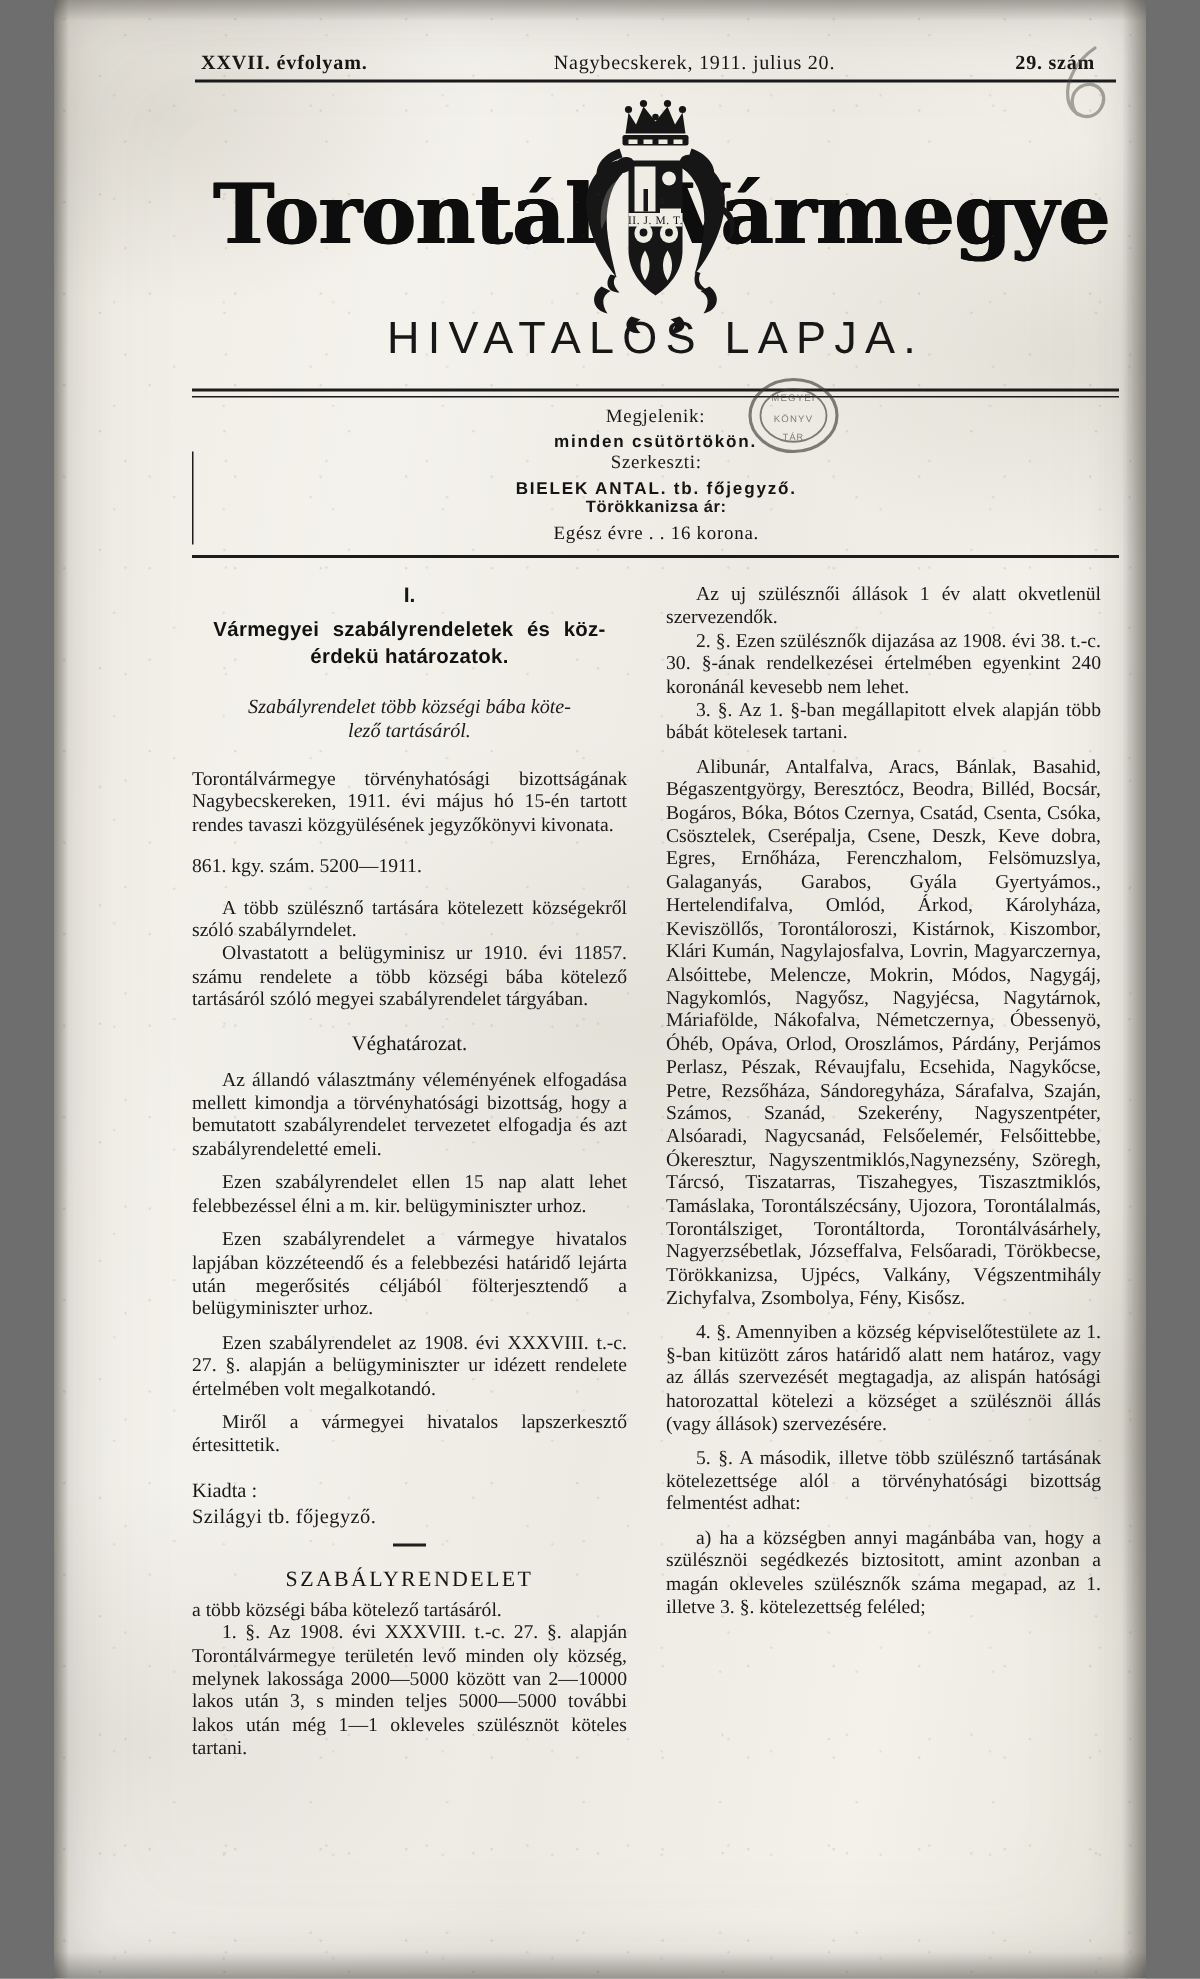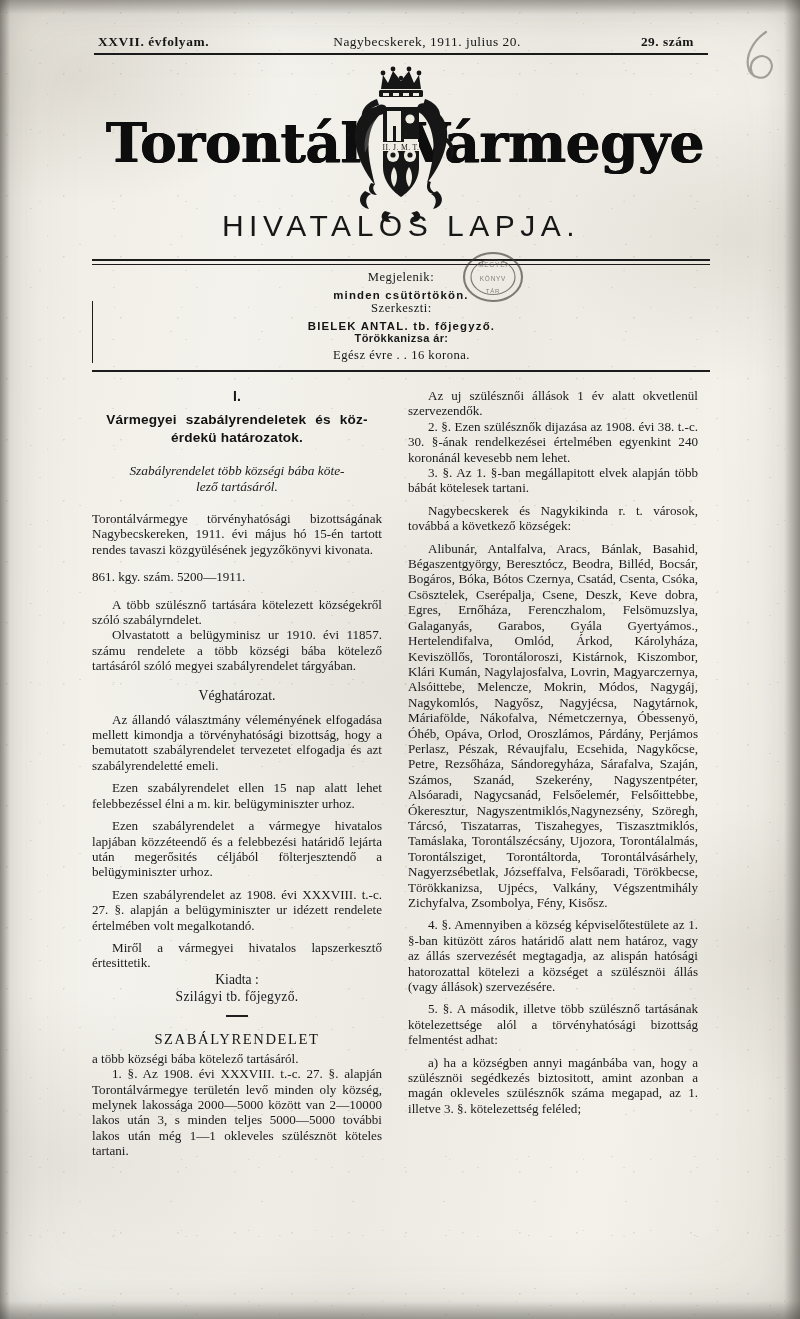--- a/index.html
+++ b/index.html
@@ -3,21 +3,21 @@
 <meta charset="utf-8">
 <title>Torontál Vármegye Hivatalos Lapja</title>
 <style>
   html, body {
     margin: 0;
     padding: 0;
     background: #6e6e6e;
   }
   #page {
     position: relative;
-    width: 800px;
+    width: 728px;
     height: 1319px;
     margin: 0 auto;
     background: #f1efe9;
     overflow: hidden;
     font-family: "Liberation Serif", "DejaVu Serif", serif;
     color: #17171a;
     
     background-image:
       radial-gradient(ellipse 300px 180px at 10% 6%, rgba(150,145,130,0.20), rgba(0,0,0,0) 70%),
       radial-gradient(ellipse 260px 200px at 92% 18%, rgba(160,152,136,0.18), rgba(0,0,0,0) 72%),
@@ -229,22 +229,22 @@
     letter-spacing: 1.6px;
     margin: 0 0 3px 0;
     color: #151515;
   }
   .vegh {
     text-align: center;
     font-size: 13.8px;
     margin: 14px 0 8px 0;
   }
   .kiadta {
-    text-align: center;
     font-size: 13.6px;
+    margin-top: 14px;
     line-height: 17px;
   }
   .kiadta .l2 { letter-spacing: 0.3px; }
   .dash-sep {
     width: 22px;
     height: 0;
     border-top: 2.4px solid #1f1f1f;
     margin: 10px auto 14px auto;
   }
   .tight { line-height: 15.1px; }
@@ -430,21 +430,20 @@
         <div class="heading-c">SZABÁLYRENDELET</div>
         <p class="centered tight">a több községi bába kötelező tartásáról.</p>
         <p class="ind tight">1. §. Az 1908. évi XXXVIII. t.-c. 27. §. alapján Torontálvármegye területén levő minden oly község, melynek lakossága 2000—5000 között van 2—10000 lakos után 3, s minden teljes 5000—5000 további lakos után még 1—1 okleveles szülésznöt köteles tartani.</p>
       </div>
 
       <div class="col">
 
         <p class="ind">Az uj szülésznői állások 1 év alatt okvetlenül szervezendők.</p>
         <p class="ind">2. §. Ezen szülésznők dijazása az 1908. évi 38. t.-c. 30. §-ának rendelkezései értelmében egyenkint 240 koronánál kevesebb nem lehet.</p>
         <p class="ind">3. §. Az 1. §-ban megállapitott elvek alapján több bábát kötelesek tartani.</p>
-        <p class="ind gap-s">Nagybecskerek és Nagykikinda r. t. városok, továbbá a következő községek:</p>
 
         <p class="ind gap-s tight">Alibunár, Antalfalva, Aracs, Bánlak, Basahid, Bégaszentgyörgy, Beresztócz, Beodra, Billéd, Bocsár, Bogáros, Bóka, Bótos Czernya, Csatád, Csenta, Csóka, Csösztelek, Cserépalja, Csene, Deszk, Keve dobra, Egres, Ernőháza, Ferenczhalom, Felsömuzslya, Galaganyás, Garabos, Gyála Gyertyámos., Hertelendifalva, Omlód, Árkod, Károlyháza, Keviszöllős, Torontáloroszi, Kistárnok, Kiszombor, Klári Kumán, Nagylajosfalva, Lovrin, Magyarczernya, Alsóittebe, Melencze, Mokrin, Módos, Nagygáj, Nagykomlós, Nagyősz, Nagyjécsa, Nagytárnok, Máriafölde, Nákofalva, Németczernya, Óbessenyö, Óhéb, Opáva, Orlod, Oroszlámos, Párdány, Perjámos Perlasz, Pészak, Révaujfalu, Ecsehida, Nagykőcse, Petre, Rezsőháza, Sándoregyháza, Sárafalva, Szaján, Számos, Szanád, Szekerény, Nagyszentpéter, Alsóaradi, Nagycsanád, Felsőelemér, Felsőittebbe, Ókeresztur, Nagyszentmiklós,Nagynezsény, Szöregh, Tárcsó, Tiszatarras, Tiszahegyes, Tiszasztmiklós, Tamáslaka, Torontálszécsány, Ujozora, Torontálalmás, Torontálsziget, Torontáltorda, Torontálvásárhely, Nagyerzsébetlak, Józseffalva, Felsőaradi, Törökbecse, Törökkanizsa, Ujpécs, Valkány, Végszentmihály Zichyfalva, Zsombolya, Fény, Kisősz.</p>
 
         <p class="ind gap-s">4. §. Amennyiben a község képviselőtestülete az 1. §-ban kitüzött záros határidő alatt nem határoz, vagy az állás szervezését megtagadja, az alispán hatósági hatorozattal kötelezi a községet a szülésznöi állás (vagy állások) szervezésére.</p>
         <p class="ind gap-s">5. §. A második, illetve több szülésznő tartásának kötelezettsége alól a törvényhatósági bizottság felmentést adhat:</p>
         <p class="ind gap-s">a) ha a községben annyi magánbába van, hogy a szülésznöi segédkezés biztositott, amint azonban a magán okleveles szülésznők száma megapad, az 1. illetve 3. §. kötelezettség feléled;</p>
       </div>
 
     </div>
   </div>

